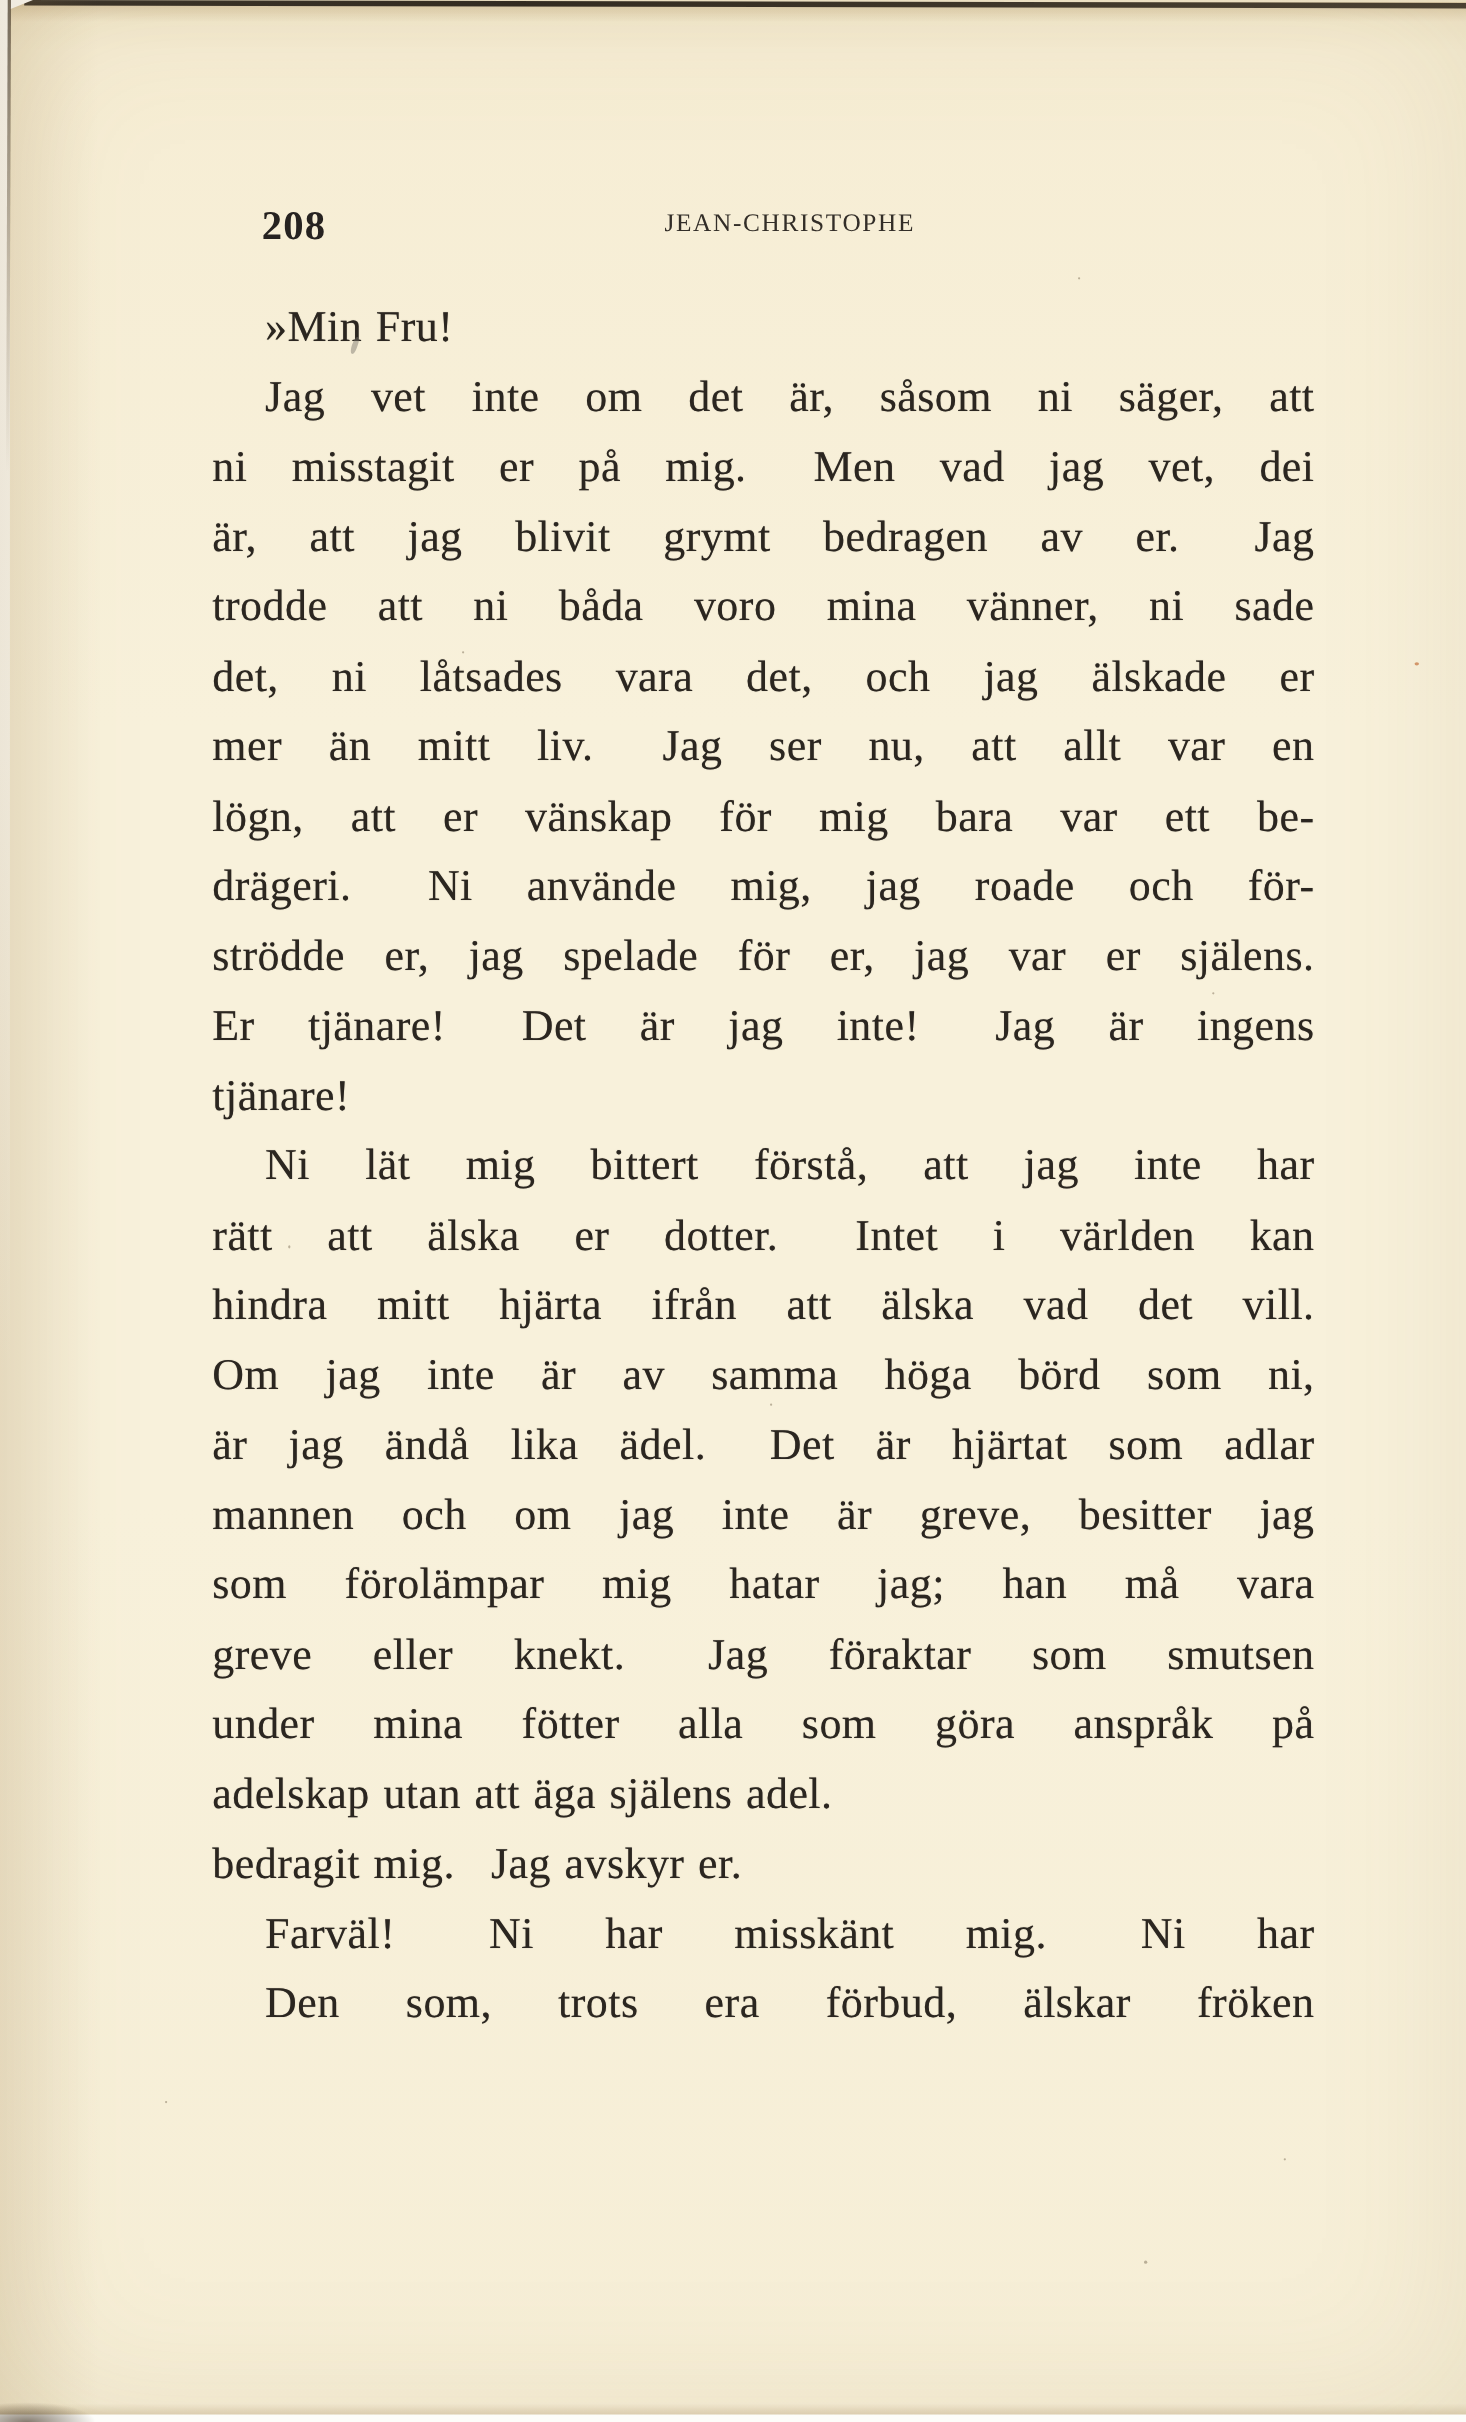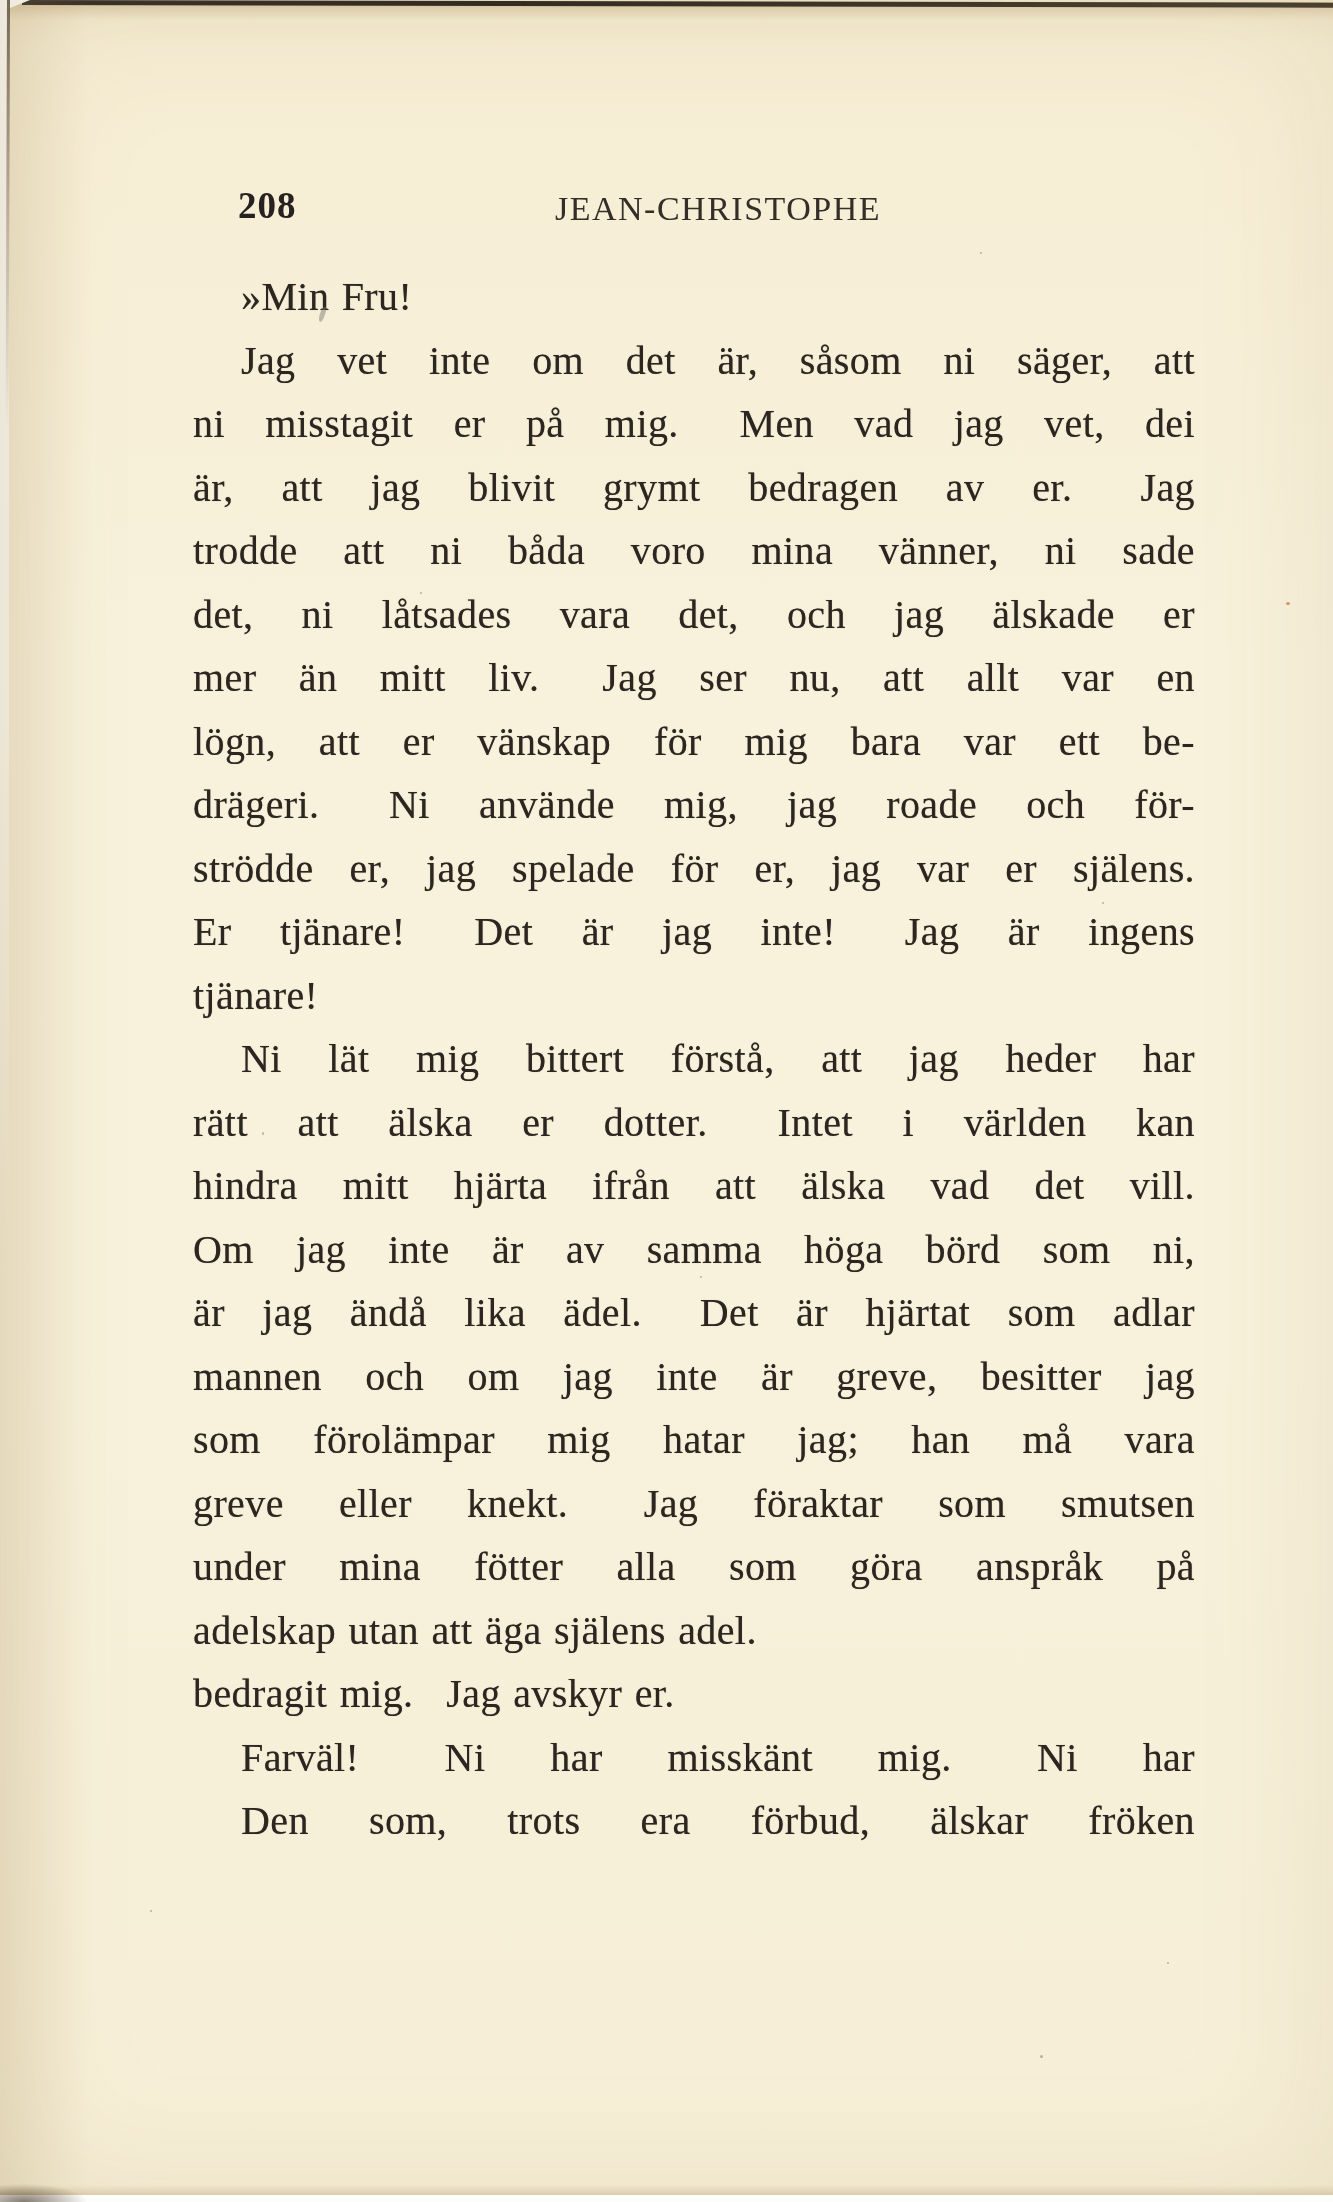--- a/index.html
+++ b/index.html
@@ -74,21 +74,21 @@
     top: 184px; left: 238px;
     font-size: 37px;
     font-weight: bold;
     letter-spacing: 1px;
     color: #262220;
   }
   .running-header {
     position: absolute;
     top: 190px; left: 193px; width: 1002px;
     text-align: center;
-    font-size: 34px;
+    font-size: 23px;
     letter-spacing: 1.5px;
     color: #332e28;
   }
   .running-header span { position: relative; left: 24px; }
   
   .text-column {
     position: absolute;
     top: 265px; left: 193px; width: 1002px;
     font-size: 40px;
     line-height: 63.5px;
@@ -140,21 +140,21 @@
         <div class="line">ni misstagit er på mig.  Men vad jag vet, dei</div>
         <div class="line">är, att jag blivit grymt bedragen av er.  Jag</div>
         <div class="line">trodde att ni båda voro mina vänner, ni sade</div>
         <div class="line">det, ni låtsades vara det, och jag älskade er</div>
         <div class="line">mer än mitt liv.  Jag ser nu, att allt var en</div>
         <div class="line">lögn, att er vänskap för mig bara var ett be-</div>
         <div class="line">drägeri.  Ni använde mig, jag roade och för-</div>
         <div class="line">strödde er, jag spelade för er, jag var er själens.</div>
         <div class="line">Er tjänare!  Det är jag inte!  Jag är ingens</div>
         <div class="line nojust">tjänare!</div>
-        <div class="line indent">Ni lät mig bittert förstå, att jag heder har</div>
+        <div class="line indent">Ni lät mig bittert förstå, att jag inte har</div>
         <div class="line">rätt att älska er dotter.  Intet i världen kan</div>
         <div class="line">hindra mitt hjärta ifrån att älska vad det vill.</div>
         <div class="line">Om jag inte är av samma höga börd som ni,</div>
         <div class="line">är jag ändå lika ädel.  Det är hjärtat som adlar</div>
         <div class="line">mannen och om jag inte är greve, besitter jag</div>
         <div class="line">som förolämpar mig hatar jag; han må vara</div>
         <div class="line">greve eller knekt.  Jag föraktar som smutsen</div>
         <div class="line">under mina fötter alla som göra anspråk på</div>
         <div class="line nojust">adelskap utan att äga själens adel.</div>
         <div class="line nojust">bedragit mig.  Jag avskyr er.</div>

